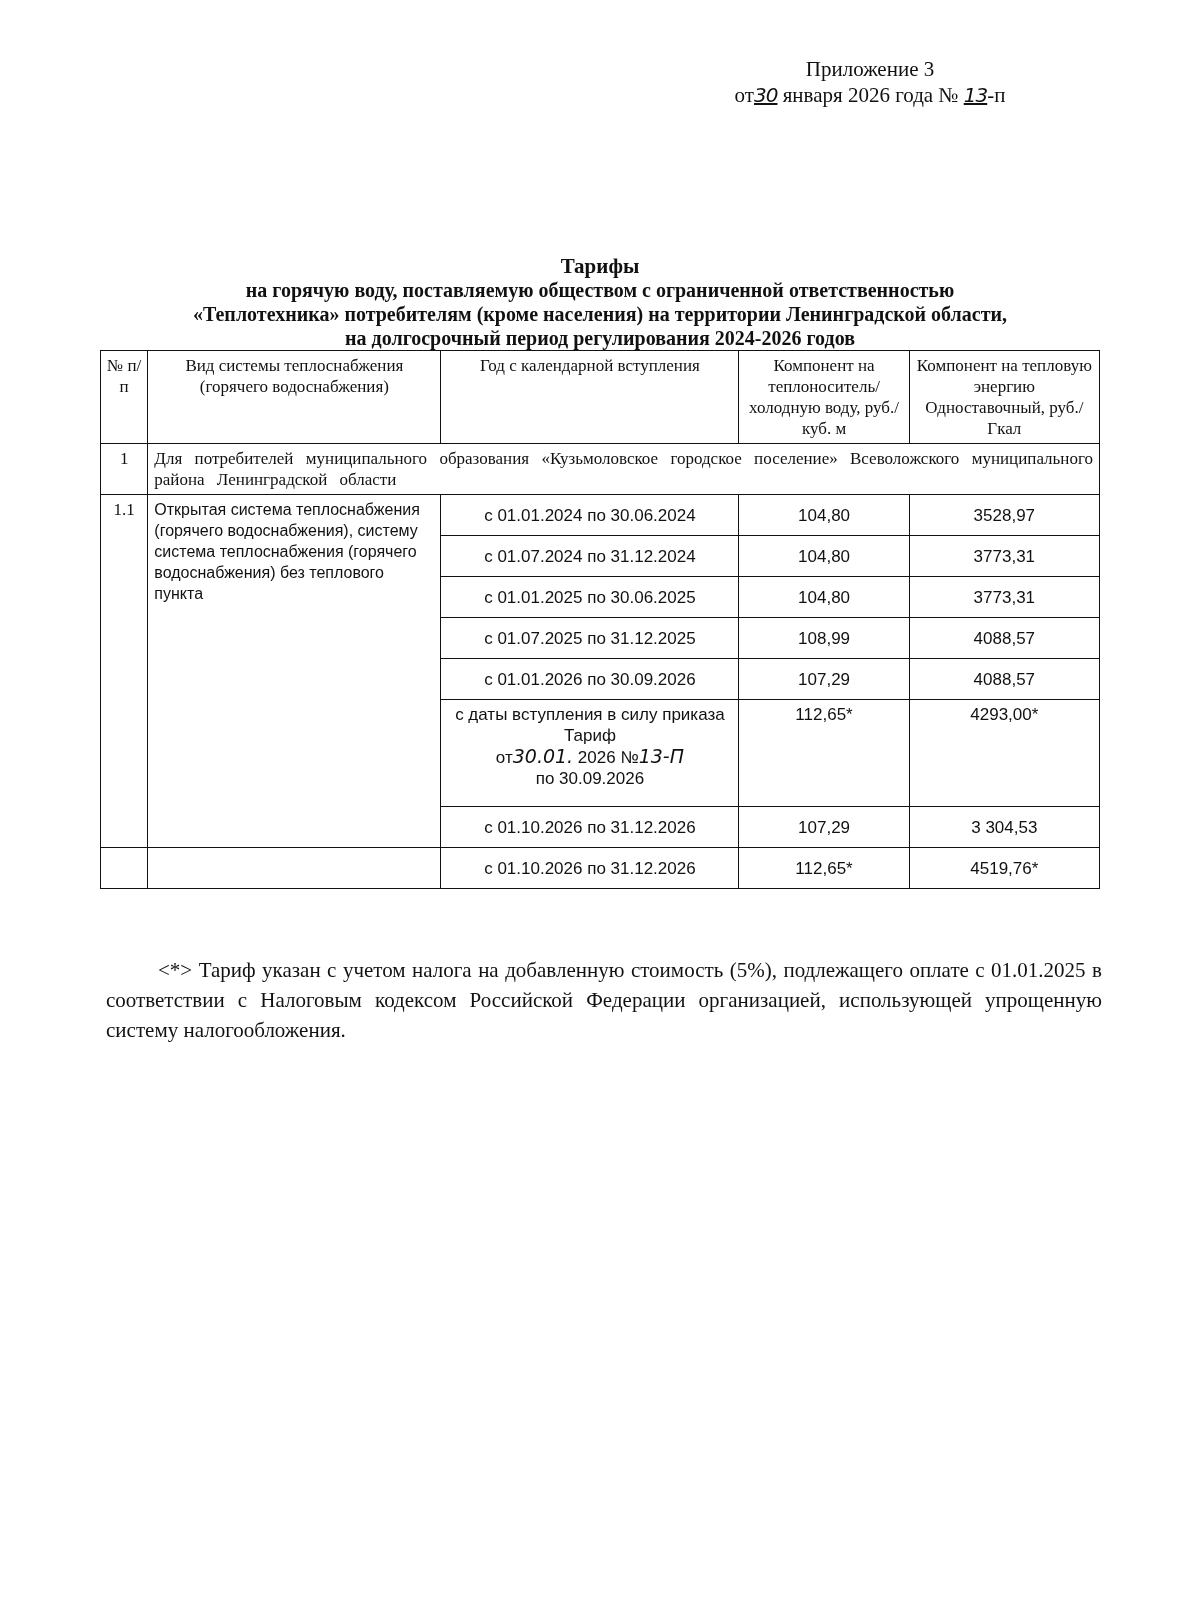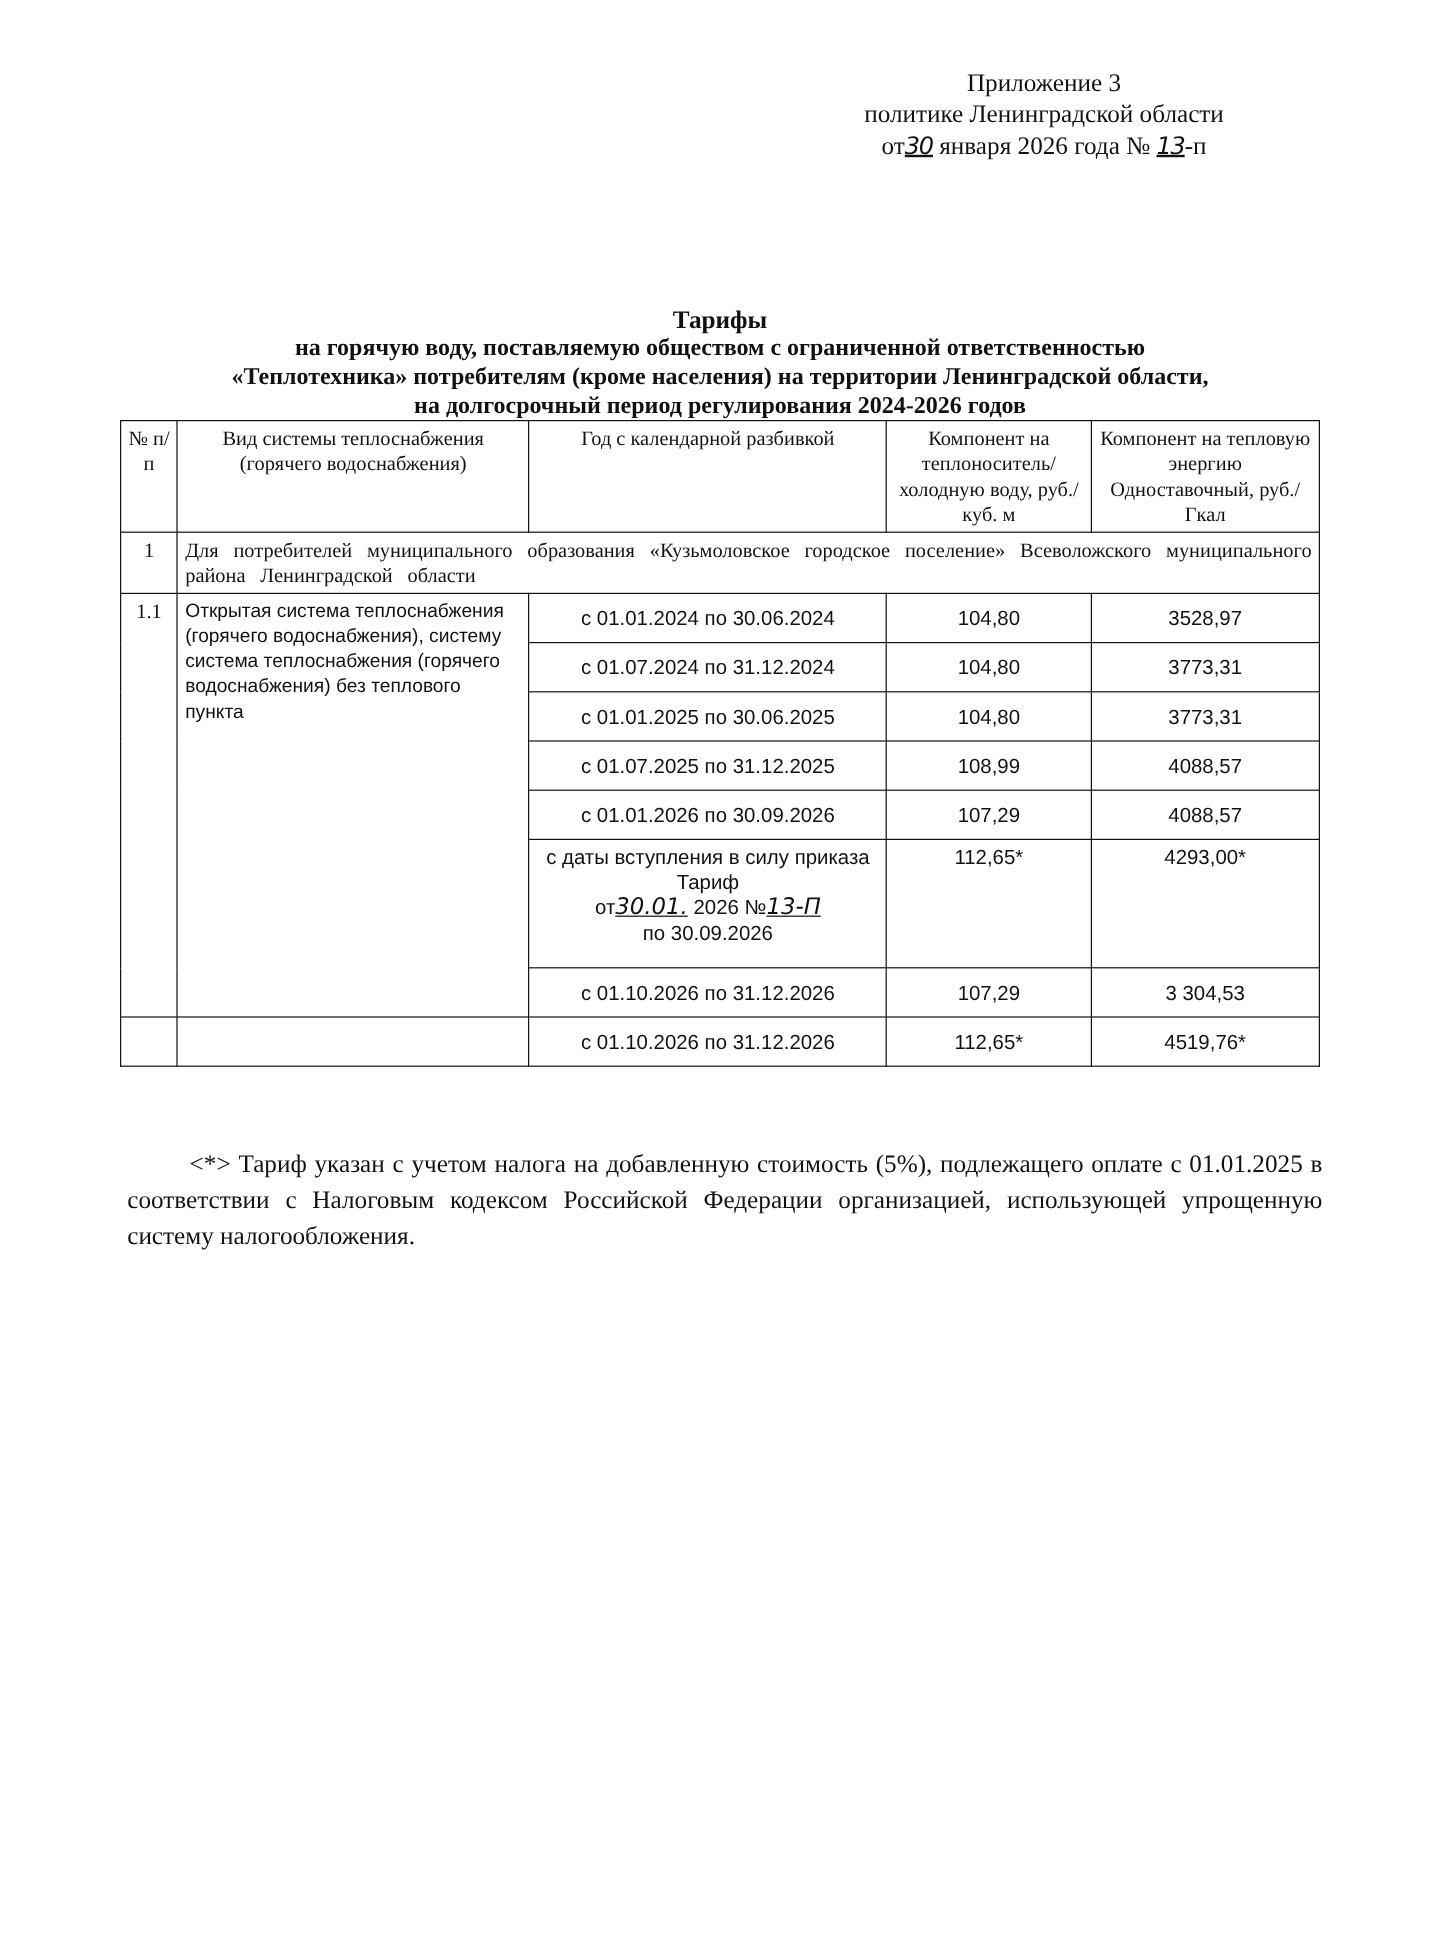--- a/index.html
+++ b/index.html
@@ -34,51 +34,50 @@
   .c-heat { width: 156px; text-align: center; }
   .c-en { width: 176px; text-align: center; }
   th { text-align: center; }
   .grp-text { text-align: justify; text-align-last: left; word-spacing: 8px; }
   .data-row td { height: 32px; }
   .sys-text { font-family: "Liberation Sans", sans-serif; font-size: 16px; line-height: 21px; }
   .period-cell { font-family: "Liberation Sans", sans-serif; font-size: 17px; vertical-align: middle !important; }
   .val-cell { font-family: "Liberation Sans", sans-serif; font-size: 17px; vertical-align: middle !important; }
   .tall .period-cell, .tall .val-cell { vertical-align: top !important; }
   .tall td { height: 98px; }
-  .order-hand { font-family: "DejaVu Sans", sans-serif; font-style: italic; font-size: 19px; text-decoration: underline; }
+  .order-hand { font-family: "DejaVu Sans", sans-serif; font-style: italic; font-size: 19px; }
   .footnote {
     position: absolute; left: 106px; top: 955px; width: 996px;
     font-size: 21px; line-height: 30px; text-align: justify;
   }
   .footnote p { margin: 0; text-indent: 52px; text-align: justify; }
 </style>
 </head>
 <body>
 
 <div class="appendix">
   <div>Приложение 3</div>
-  <div>политике Ленинградской области</div>
   <div>
     <span>от</span><span class="hand">30</span><span> января 2026 года № </span><span class="hand">13</span><span>-п</span>
   </div>
 </div>
 
 <div class="title-block">
   <div class="main">Тарифы</div>
   <div>на горячую воду, поставляемую обществом с ограниченной ответственностью</div>
   <div>«Теплотехника» потребителям (кроме населения) на территории Ленинградской области,</div>
   <div>на долгосрочный период регулирования 2024-2026 годов</div>
 </div>
 
 <table class="tariffs">
   <tbody>
       <tr class="hdr-row">
     <th class="c-num">№ п/п</th>
     <th class="c-sys">Вид системы теплоснабжения (горячего водоснабжения)</th>
-    <th class="c-per">Год с календарной разбивкой</th>
+    <th class="c-per">Год с календарной вступления</th>
     <th class="c-heat">Компонент на теплоноситель/холодную воду, руб./куб. м</th>
     <th class="c-en">Компонент на тепловую энергию Одноставочный, руб./Гкал</th>
   </tr>
   <tr>
     <td class="c-num">1</td>
     <td colspan="4" class="grp-text">Для потребителей муниципального образования «Кузьмоловское городское поселение» Всеволожского муниципального района Ленинградской области</td>
   </tr>
   <tr class="data-row">
     <td class="c-num" rowspan="7">1.1</td>
     <td class="c-sys sys-text" rowspan="7">Открытая система теплоснабжения (горячего водоснабжения), систему система теплоснабжения (горячего водоснабжения) без теплового пункта</td>

